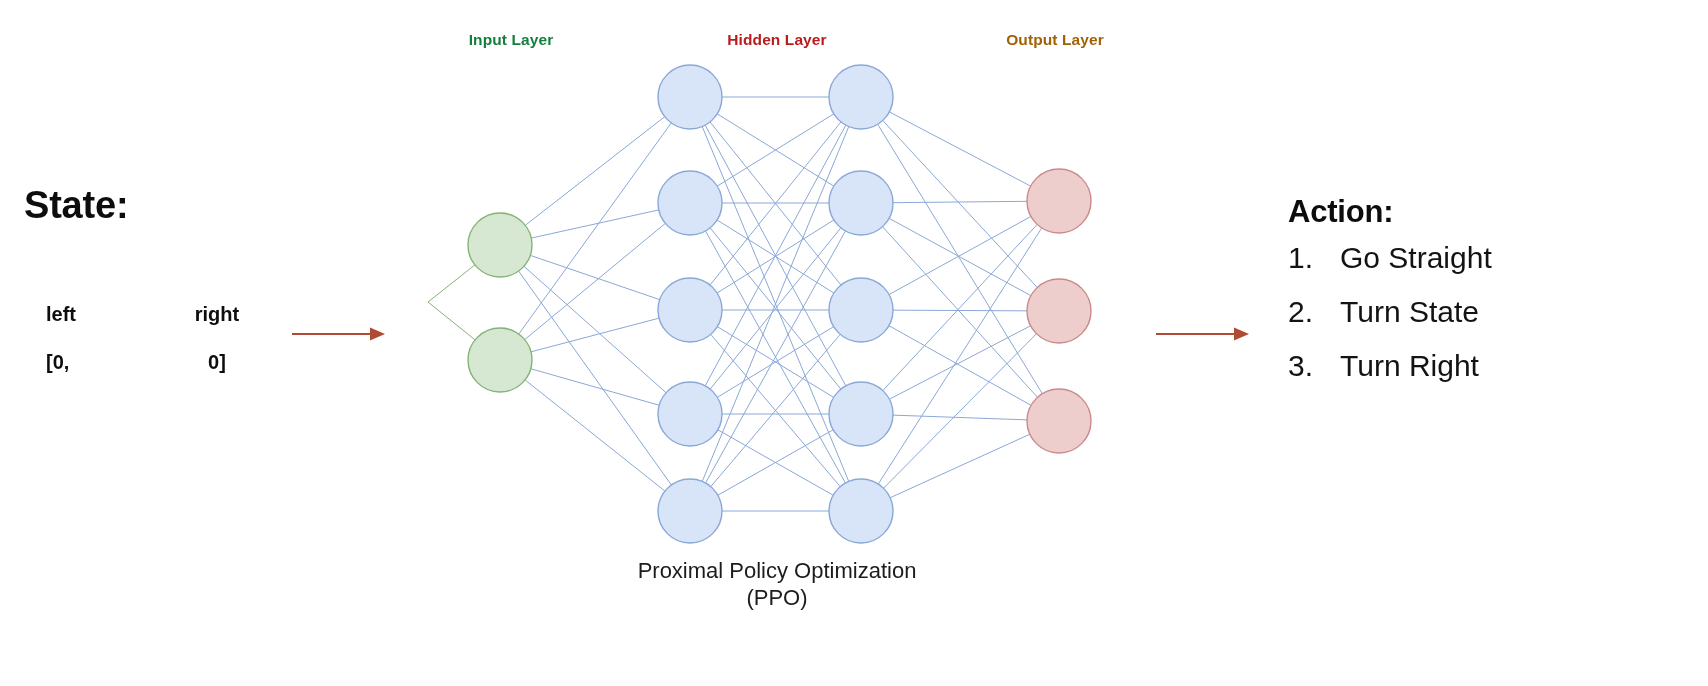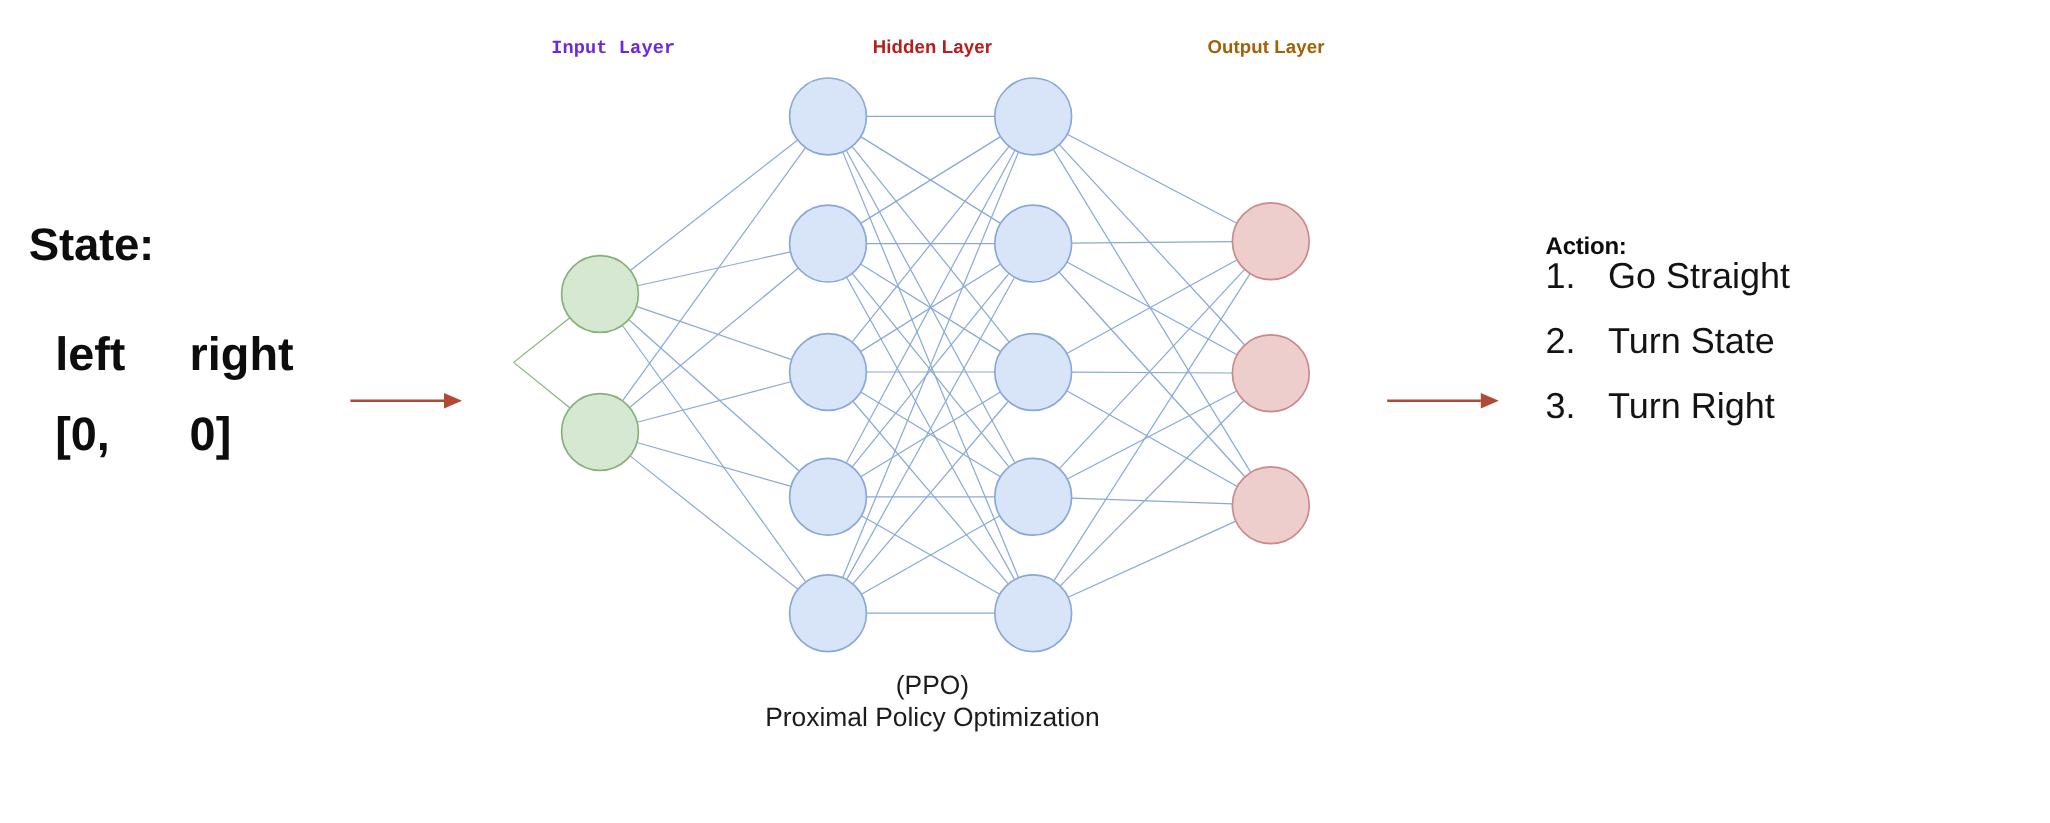--- a/index.html
+++ b/index.html
@@ -14,52 +14,52 @@
   }
   .stage{position:absolute;left:0;top:0;width:1708px;height:686px;}
 
   
   #state-block{position:absolute;left:24px;top:186px;width:260px;}
   #state-title{
     font-size:38px;font-weight:700;letter-spacing:-0.2px;line-height:1;
     color:#0d0d0d;
   }
   #state-vector{position:absolute;left:22px;top:90px;width:230px;}
-  .sv-row{display:flex;width:100%;font-weight:700;font-size:39px;color:#0d0d0d;line-height:1.0;}
+  .sv-row{display:flex;width:100%;font-weight:700;font-size:20px;color:#0d0d0d;line-height:1.0;margin-top:28px;}
   .sv-row .c1{width:112px;text-align:left;}
-  .sv-row .c2{width:118px;text-align:left;}
+  .sv-row .c2{width:118px;text-align:center;}
   #sv-labels{margin-bottom:28px;}
 
   
   .arrow{position:absolute;height:20px;}
   .arrow svg{display:block;overflow:visible;}
 
   
   #network{position:absolute;left:400px;top:0px;width:720px;height:560px;}
   #network svg{display:block;}
 
   .layer-label{
     position:absolute;font-size:15.5px;font-weight:700;letter-spacing:0.1px;
     white-space:nowrap;transform:translateX(-50%);
   }
-  #label-input{color:#6d28d9;left:511px;top:31px;font-family:Liberation Mono, monospace;}
+  #label-input{color:#15803d;left:511px;top:31px;}
   #label-hidden{color:#b91c1c;left:777px;top:31px;}
   #label-output{color:#a16207;left:1055px;top:31px;}
 
   #net-caption{
     position:absolute;left:777px;top:558px;transform:translateX(-50%);
     text-align:center;font-size:22px;line-height:1.22;color:#1c1c1c;
     white-space:nowrap;font-weight:400;
   }
 
   
   #action-block{position:absolute;left:1288px;top:196px;width:380px;}
   #action-title{
-    font-size:20px;font-weight:700;letter-spacing:-0.2px;line-height:1;
-    color:#0d0d0d;
+    font-size:31px;font-weight:700;letter-spacing:-0.2px;line-height:1;
+    color:#0d0d0d;margin-bottom:16px;
   }
   #action-list{list-style:none;margin:0;padding:0;}
   #action-list li{
     display:flex;align-items:baseline;
     font-size:30px;font-weight:400;color:#131313;line-height:1.0;
     margin-bottom:24px;
   }
   #action-list li .num{width:52px;flex:0 0 52px;text-align:left;}
   #action-list li .txt{white-space:nowrap;}
 </style>
@@ -163,22 +163,22 @@
           <circle cx="461" cy="414" r="32" fill="#d8e4f8" stroke="#8aa8d6" stroke-width="1.4"></circle>
           <circle cx="461" cy="511" r="32" fill="#d8e4f8" stroke="#8aa8d6" stroke-width="1.4"></circle>
           <circle cx="659" cy="201" r="32" fill="#eecdcd" stroke="#ca8a8a" stroke-width="1.4"></circle>
           <circle cx="659" cy="311" r="32" fill="#eecdcd" stroke="#ca8a8a" stroke-width="1.4"></circle>
           <circle cx="659" cy="421" r="32" fill="#eecdcd" stroke="#ca8a8a" stroke-width="1.4"></circle>
         </g>
     </svg>
   </div>
 
   <div id="net-caption">
+    <div>Proximal Policy Optimization</div>
     <div>(PPO)</div>
-    <div>Proximal Policy Optimization</div>
   </div>
 
   <div class="arrow" style="left:1156px;top:324px;width:96px;">
     <svg width="96" height="20" viewBox="0 0 96 20">
       <line x1="0" y1="10" x2="78" y2="10" stroke="#b04a32" stroke-width="2.2"></line>
       <polygon points="78,3.5 93,10 78,16.5" fill="#b04a32"></polygon>
     </svg>
   </div>
 
   <div id="action-block">

